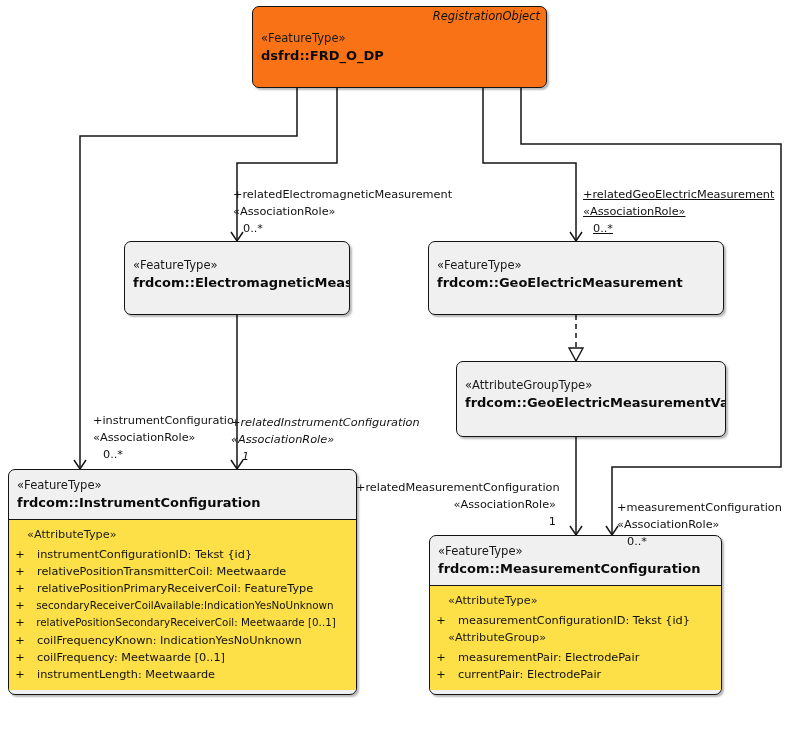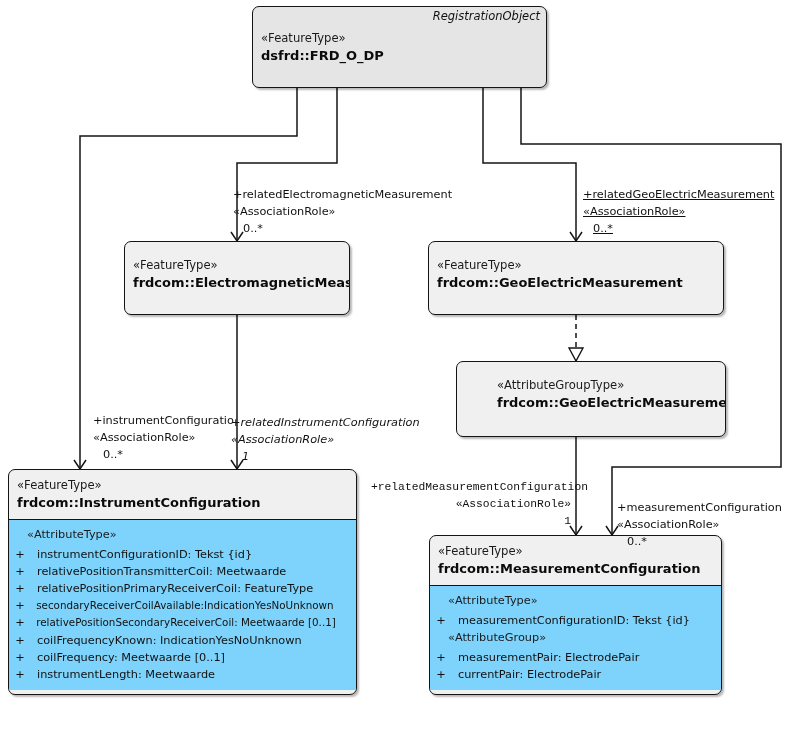--- a/index.html
+++ b/index.html
@@ -28,21 +28,21 @@
   }
   .node {
     position: absolute;
     box-sizing: border-box;
     border: 1.6px solid #141414;
     border-radius: 7px;
     background: #F0F0F0;
     box-shadow: 2px 2px 2px rgba(0,0,0,0.28);
     overflow: hidden;
   }
-  .node.cyan { background: #e5e5e5; }
+  .node.cyan { background: #f97316; }
   .node-header {
     box-sizing: border-box;
     padding: 4px 8px 5px 8px;
     text-align: left;
   }
   .node.has-body .node-header {
     border-bottom: 1.6px solid #141414;
   }
   .corner-label {
     text-align: right;
@@ -60,21 +60,21 @@
   }
   .nodename {
     font-size: 13px;
     font-weight: bold;
     color: #0b0b0b;
     line-height: 1.4;
     white-space: nowrap;
   }
   .node-body {
     padding: 6px 0 7px 0;
-    background: #7dd3fc;
+    background: #fde047;
   }
   .attr-group-label {
     font-size: 11.3px;
     color: #1a1a1a;
     padding: 1px 0 2px 18px;
     line-height: 1.5;
     white-space: nowrap;
   }
   .attr-row {
     display: flex;
@@ -157,21 +157,21 @@
     </div>
   </div>
 
   <div class="node" style="left:428px; top:241px; width:296px; height:74px;">
     <div class="node-header" style="padding-top:16px;">
       <div class="stereo">«FeatureType»</div>
       <div class="nodename">frdcom::GeoElectricMeasurement</div>
     </div>
   </div>
 
-  <div class="node" style="left:456px; top:361px; width:270px; height:76px;padding-left:32px;">
+  <div class="node" style="left:456px; top:361px; width:270px; height:76px;">
     <div class="node-header" style="padding-top:16px;">
       <div class="stereo">«AttributeGroupType»</div>
       <div class="nodename">frdcom::GeoElectricMeasurementValue</div>
     </div>
   </div>
 
   <div class="node has-body" style="left:8px; top:469px; width:349px; height:226px;">
     <div class="node-header" style="padding-top:8px; padding-bottom:7px;">
       <div class="stereo">«FeatureType»</div>
       <div class="nodename">frdcom::InstrumentConfiguration</div>
@@ -253,21 +253,21 @@
     <span class="stereorole">«AssociationRole»</span>
     <span class="mult" style="padding-left:10px;">0..*</span>
   </div>
 
   <div class="edge-label" style="left:231px; top:414px;font-style:italic;">
     <span class="role">+relatedInstrumentConfiguration</span>
     <span class="stereorole">«AssociationRole»</span>
     <span class="mult" style="padding-left:11px;">1</span>
   </div>
 
-  <div class="edge-label right" style="left:371px; top:479px; width:200px;font-family:Liberation Mono, monospace;">
+  <div class="edge-label right" style="left:356px; top:479px; width:200px;">
     <span class="role">+relatedMeasurementConfiguration</span>
     <span class="stereorole">«AssociationRole»</span>
     <span class="mult">1</span>
   </div>
 
   <div class="edge-label" style="left:617px; top:499px;">
     <span class="role">+measurementConfiguration</span>
     <span class="stereorole">«AssociationRole»</span>
     <span class="mult" style="padding-left:10px;">0..*</span>
   </div>

